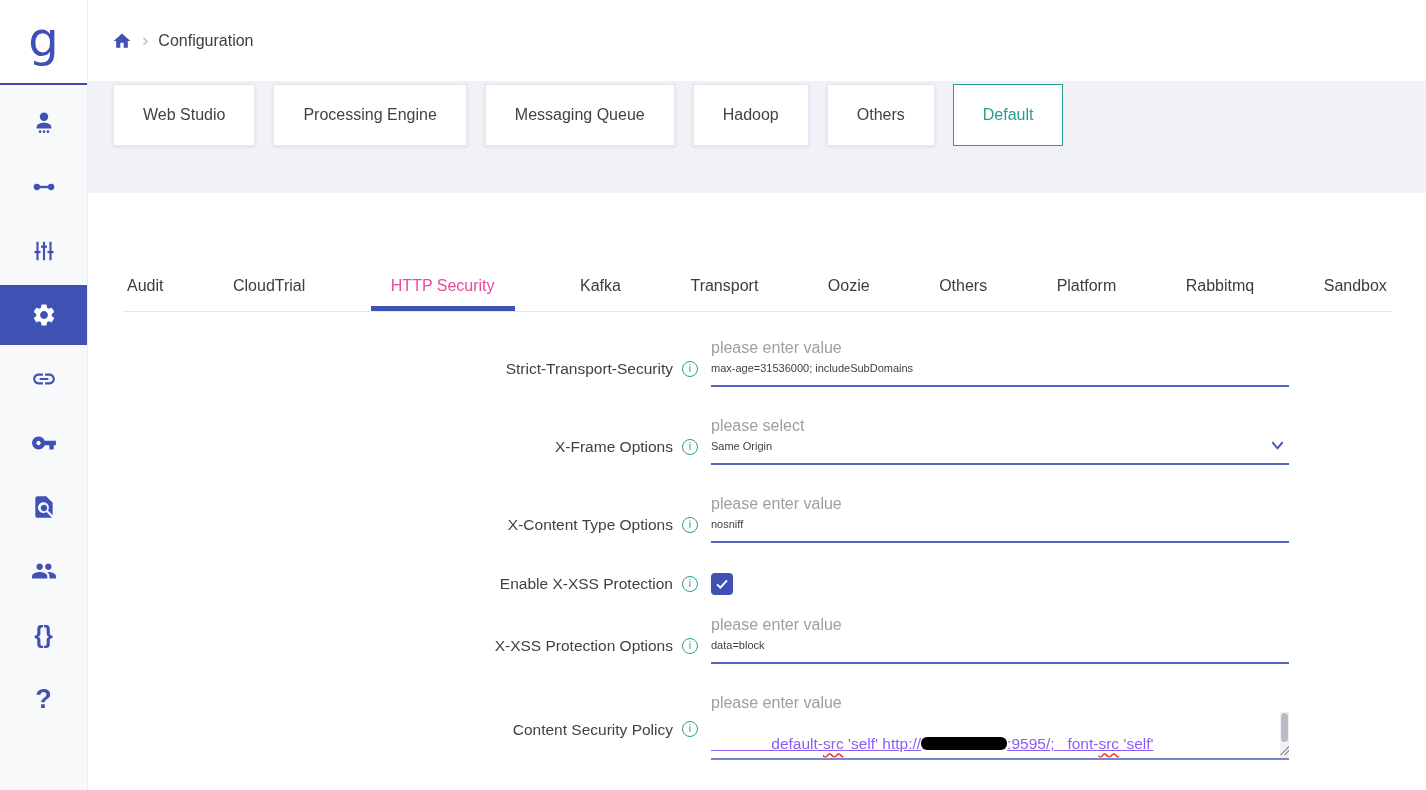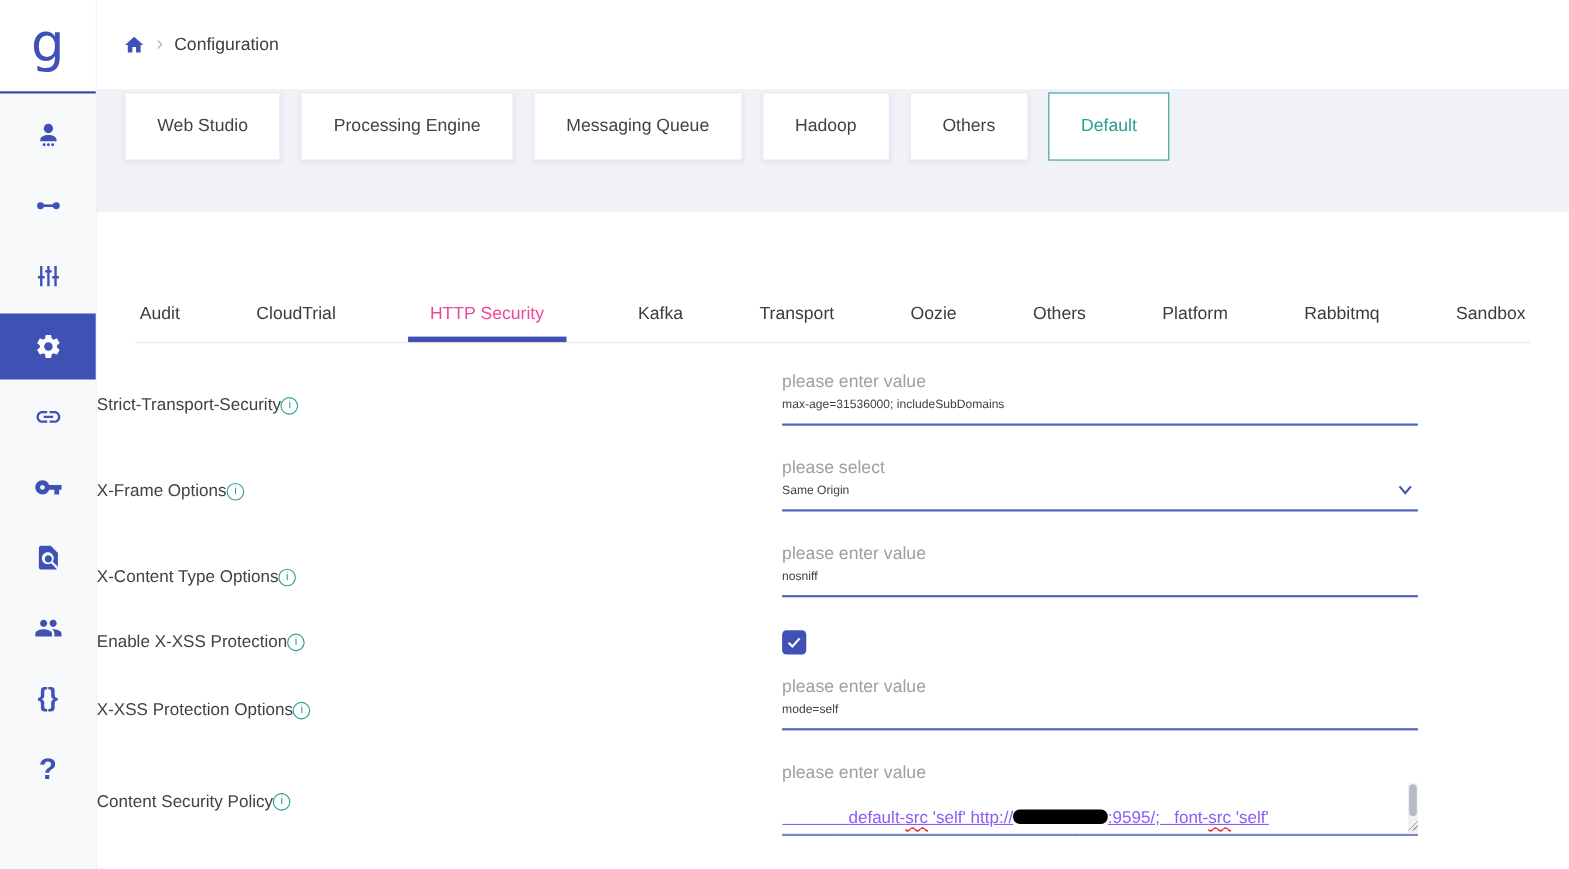--- a/index.html
+++ b/index.html
@@ -40,22 +40,22 @@
 
   
   .content { flex:1; background:#fff; padding-top:84px; }
   .tabs { display:flex; justify-content:space-between; margin:0 35px; border-bottom:1px solid #e6e6e6; }
   .tab { font-size:16px; color:#3a3c40; padding:0 4px 16px 4px; cursor:pointer; white-space:nowrap; }
   .tab.active { color:#ec4899; border-bottom:5px solid #3f51b5; padding:0 20px 11px 20px; }
 
   
   .form { margin-top:27px; }
   .frow { display:flex; margin-bottom:30px; }
-  .label-col { width:610px; flex:0 0 610px; display:flex; 
-               align-items:center; align-self:flex-end; padding-bottom:9px; }
+  .label-col { width:610px; flex:0 0 610px; display:flex; justify-content:flex-end;
+               align-items:center; gap:9px; align-self:flex-end; padding-bottom:9px; }
   .frow.checkbox-row .label-col,
   .frow.textarea-row .label-col { align-self:auto; padding-bottom:0; }
   .flabel { font-size:15.5px; color:#3f4245; white-space:nowrap; }
   .info-i { width:16px; height:16px; border:1.5px solid #2a9d8f; border-radius:50%;
             color:#2a9d8f; font-size:10.5px; line-height:13px; text-align:center;
             display:inline-block; flex:0 0 16px; cursor:pointer; }
   .input-col { width:578px; margin-left:13px; position:relative; }
   .hint { font-size:16px; color:#9aa0a6; height:14px; margin-bottom:4px; }
   .ivalue { font-size:11px; color:#3f4245; height:30px; padding-bottom:6px;
             border-bottom:2px solid #5262c0; display:flex; align-items:center; cursor:text; }
@@ -240,21 +240,21 @@
           </div>
         </div>
 
         <div class="frow">
           <div class="label-col">
             <span class="flabel">X-XSS Protection Options</span>
             <span class="info-i">i</span>
           </div>
           <div class="input-col">
             <div class="hint">please enter value</div>
-            <div class="ivalue">mode=self</div>
+            <div class="ivalue">data=block</div>
           </div>
         </div>
 
         <div class="frow textarea-row">
           <div class="label-col">
             <span class="flabel">Content Security Policy</span>
             <span class="info-i">i</span>
           </div>
           <div class="input-col">
             <div class="hint">please enter value</div>

